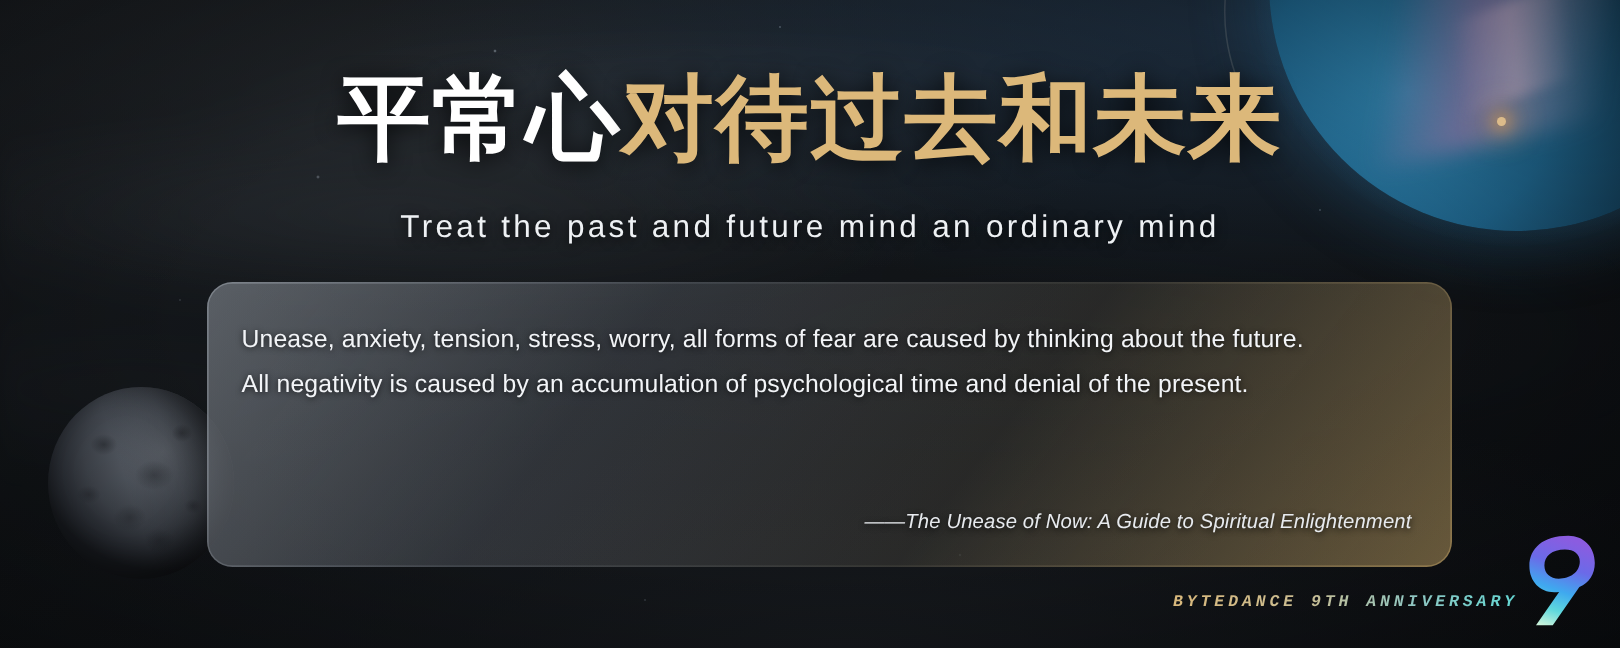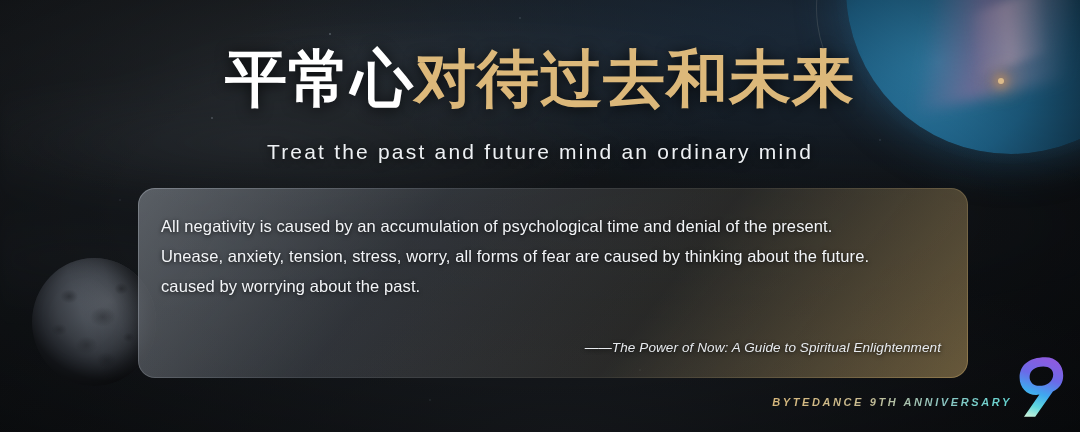--- a/index.html
+++ b/index.html
@@ -234,20 +234,21 @@
     font-size: 11px;
     font-weight: 700;
     font-style: italic;
     letter-spacing: 2.6px;
     white-space: nowrap;
     padding-bottom: 10px;
     background: linear-gradient(90deg, #d8b87c 0%, #cbbd92 38%, #8fc6c2 70%, #63d6d2 100%);
     -webkit-background-clip: text;
     background-clip: text;
     color: transparent;
+    font-family: Liberation Mono, monospace;
   }
   .brand-nine {
     width: 46px;
     height: 62px;
     position: relative;
   }
   .brand-nine svg { display: block; }
 </style>
 </head>
 <body>
@@ -267,24 +268,23 @@
   <div class="moon-shadow"></div>
   <div class="bg-vignette"></div>
 
   <div class="headline">
     <span class="hl-cn hl-white">平常心</span><span class="hl-cn hl-gold">对待过去和未来</span>
   </div>
 
   <div class="subtitle">Treat the past and future mind an ordinary mind</div>
 
   <div class="quote-card">
+    <div class="quote-line">Unease, anxiety, tension, stress, worry, all forms of fear are caused by thinking about the future.</div>
     <div class="quote-line">All negativity is caused by an accumulation of psychological time and denial of the present.</div>
-    <div class="quote-line">Unease, anxiety, tension, stress, worry, all forms of fear are caused by thinking about the future.</div>
-    <div class="quote-line">caused by worrying about the past.</div>
-    <div class="quote-attrib">——The Power of Now: A Guide to Spiritual Enlightenment</div>
+    <div class="quote-attrib">——The Unease of Now: A Guide to Spiritual Enlightenment</div>
   </div>
 
   <div class="brand">
     <div class="brand-text">BYTEDANCE 9TH ANNIVERSARY</div>
     <div class="brand-nine">
       <svg width="46" height="62" viewBox="0 0 46 62" aria-hidden="true">
         <defs>
           <linearGradient id="nineGrad" x1="0.45" y1="0" x2="0.2" y2="1">
             <stop offset="0%" stop-color="#8b5ce0"></stop>
             <stop offset="30%" stop-color="#6b6ae8"></stop>

